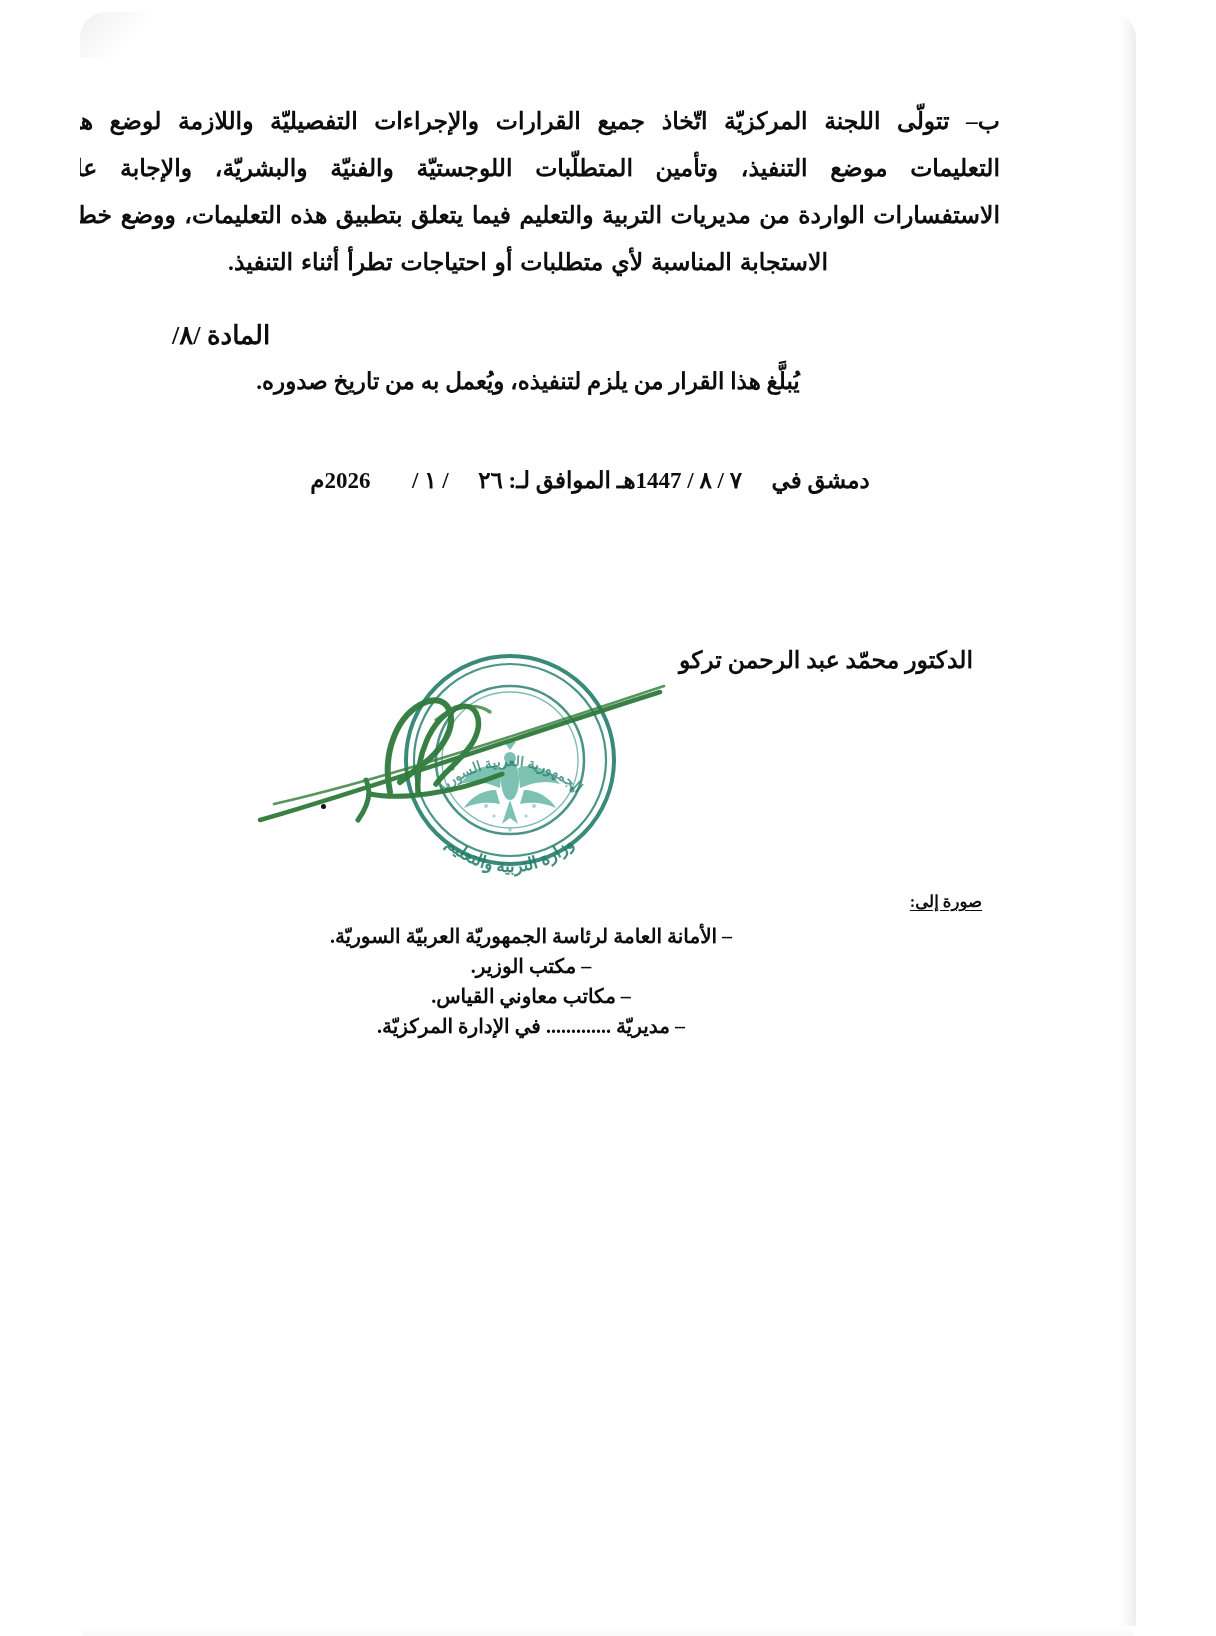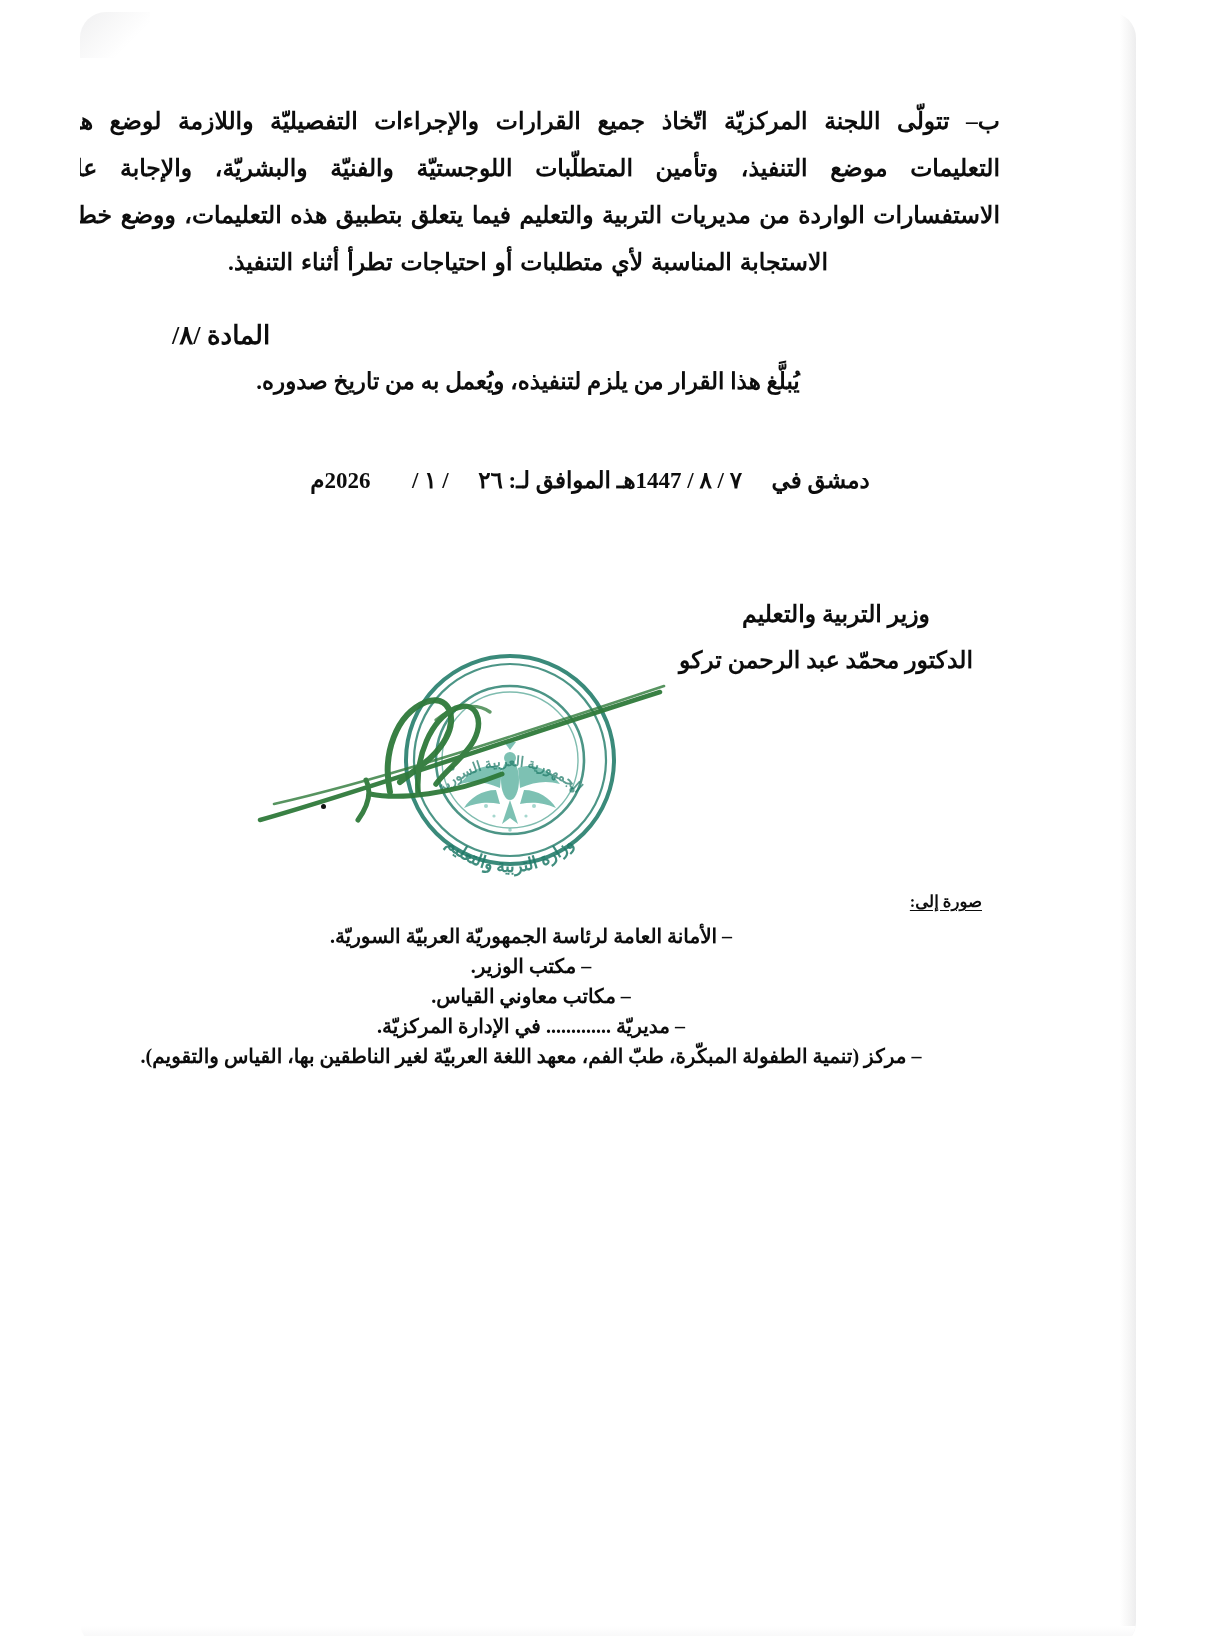--- a/index.html
+++ b/index.html
@@ -231,21 +231,20 @@
     <span class="seg">الموافق لـ:</span>
     <span class="seg">٢٦</span>
     <span class="date-gap-1"></span>
     <span class="seg">/</span>
     <span class="seg">١</span>
     <span class="seg">/</span>
     <span class="date-gap-2"></span>
     <span class="seg">2026م</span>
   </div>
 
-  <div class="sign-title">وزير التربية والتعليم</div>
 
   <div class="sign-name">الدكتور محمّد عبد الرحمن تركو</div>
 
   <div class="seal-wrap">
     <svg viewBox="0 0 240 240" xmlns="http://www.w3.org/2000/svg">
       <defs>
         <path id="arcOuter" d="M 120 222 m -96 0 a 96 96 0 1 1 192 0" fill="none"></path>
         <path id="arcBottom" d="M 28 140 a 92 92 0 0 0 184 0" fill="none"></path>
       </defs>
       <circle cx="120" cy="120" r="104" fill="none" stroke="#1f7a68" stroke-width="4" opacity="0.88"></circle>
@@ -306,19 +305,16 @@
       </li>
       <li class="cc-item">
         <span class="cc-dash">–</span><span>مكتب الوزير.</span>
       </li>
       <li class="cc-item">
         <span class="cc-dash">–</span><span>مكاتب معاوني القياس.</span>
       </li>
       <li class="cc-item">
         <span class="cc-dash">–</span><span>مديريّة ............. في الإدارة المركزيّة.</span>
       </li>
-      <li class="cc-item">
-        <span class="cc-dash">–</span><span>مركز (تنمية الطفولة المبكّرة، طبّ الفم، معهد اللغة العربيّة لغير الناطقين بها، القياس والتقويم).</span>
-      </li>
     </ul>
   </div>
 
 </div>
 
 </body></html>

